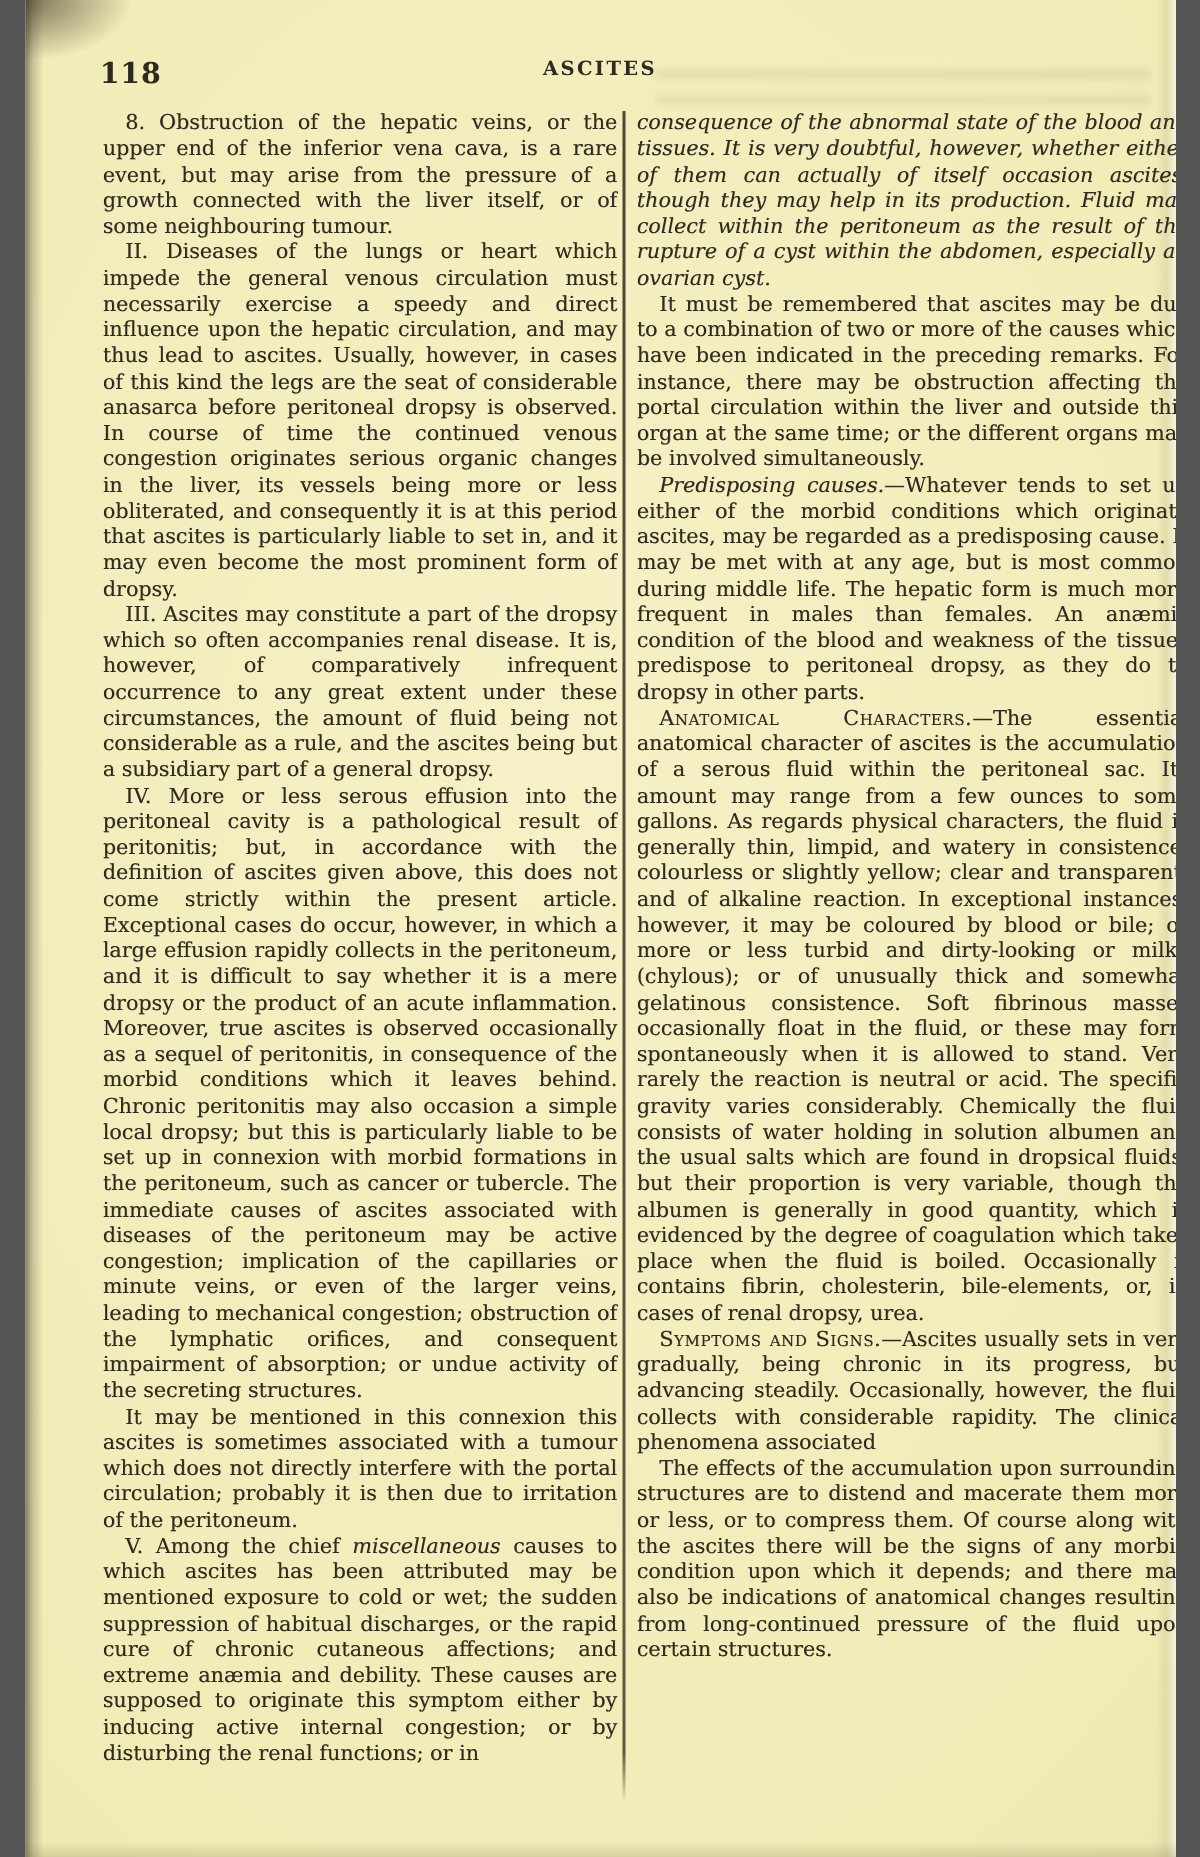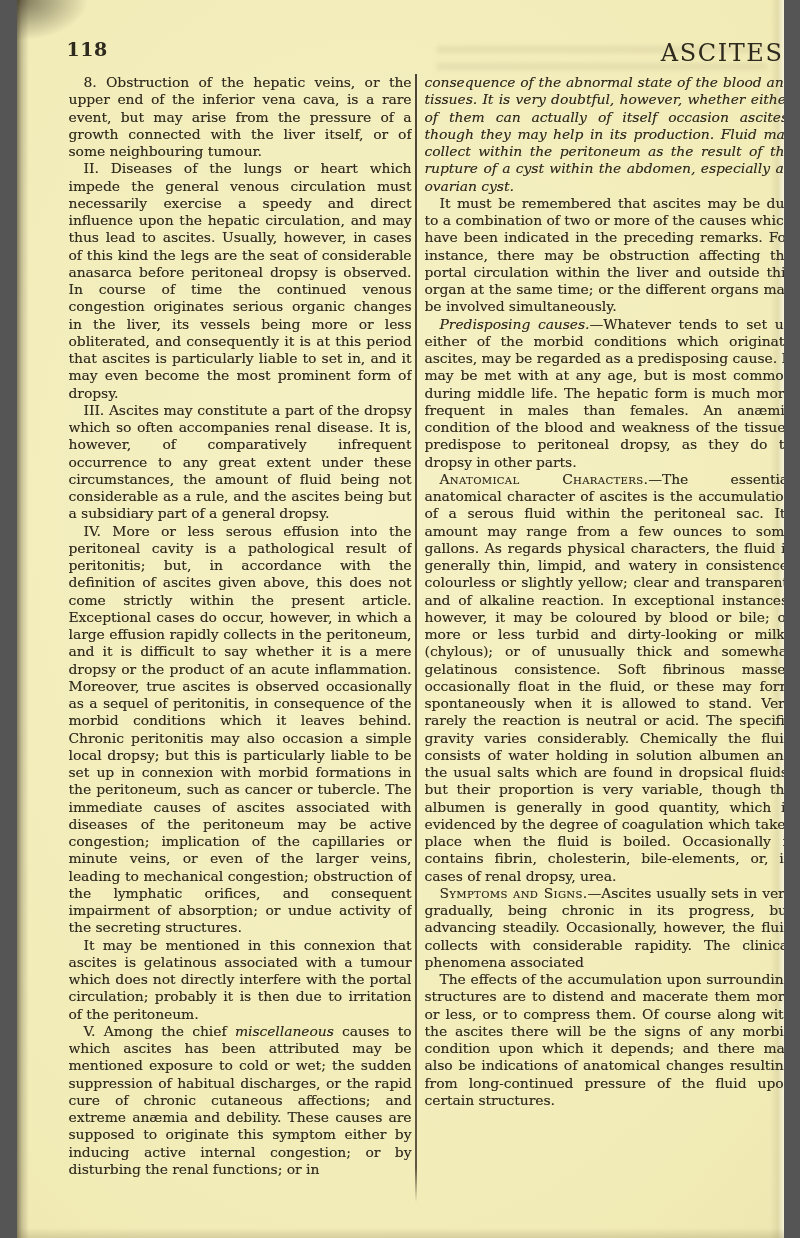--- a/index.html
+++ b/index.html
@@ -62,23 +62,24 @@
   .page-number {
     position: absolute;
     left: 50px; top: 0;
     font-size: 19px;
     font-weight: bold;
     letter-spacing: 0.5px;
   }
   .running-title {
     position: absolute;
     left: 0; right: 0; top: 1px;
-    text-align: right;
-    font-size: 24px;
+    text-align: center;
+    font-size: 13px;
     letter-spacing: 1.6px;
+    font-weight: bold;
   }
 
   .columns {
     position: absolute;
     top: 74px; left: 52px;
     width: 724px; height: 1128px;
     display: flex;
   }
   .col {
     height: 100%;
@@ -129,21 +130,21 @@
       <p>
         <span>II. Diseases of the lungs or heart which impede the general venous circulation must necessarily exercise a speedy and direct influence upon the hepatic circulation, and may thus lead to ascites. Usually, however, in cases of this kind the legs are the seat of considerable anasarca before peritoneal dropsy is observed. In course of time the continued venous congestion originates serious organic changes in the liver, its vessels being more or less obliterated, and consequently it is at this period that ascites is particularly liable to set in, and it may even become the most prominent form of dropsy.</span>
       </p>
       <p>
         <span>III. Ascites may constitute a part of the dropsy which so often accompanies renal disease. It is, however, of comparatively infrequent occurrence to any great extent under these circumstances, the amount of fluid being not considerable as a rule, and the ascites being but a subsidiary part of a general dropsy.</span>
       </p>
       <p>
         <span>IV. More or less serous effusion into the peritoneal cavity is a pathological result of peritonitis; but, in accordance with the definition of ascites given above, this does not come strictly within the present article. Exceptional cases do occur, however, in which a large effusion rapidly collects in the peritoneum, and it is difficult to say whether it is a mere dropsy or the product of an acute inflammation. Moreover, true ascites is observed occasionally as a sequel of peritonitis, in consequence of the morbid conditions which it leaves behind. Chronic peritonitis may also occasion a simple local dropsy; but this is particularly liable to be set up in connexion with morbid formations in the peritoneum, such as cancer or tubercle. The immediate causes of ascites associated with diseases of the peritoneum may be active congestion; implication of the capillaries or minute veins, or even of the larger veins, leading to mechanical congestion; obstruction of the lymphatic orifices, and consequent impairment of absorption; or undue activity of the secreting structures.</span>
       </p>
       <p>
-        <span>It may be mentioned in this connexion that ascites is gelatinous associated with a tumour which does not directly interfere with the portal circulation; probably it is then due to irritation of the peritoneum.</span>
+        <span>It may be mentioned in this connexion this ascites is sometimes associated with a tumour which does not directly interfere with the portal circulation; probably it is then due to irritation of the peritoneum.</span>
       </p>
       <p>
         <span>V. Among the chief </span><span class="it">miscellaneous</span><span> causes to which ascites has been attributed may be mentioned exposure to cold or wet; the sudden suppression of habitual discharges, or the rapid cure of chronic cutaneous affections; and extreme anæmia and debility. These causes are supposed to originate this symptom either by inducing active internal congestion; or by disturbing the renal functions; or in</span>
       </p>
     </section>
 
     <div class="col-divider"></div>
 
     <section class="col col-right">
       <p class="flush">

